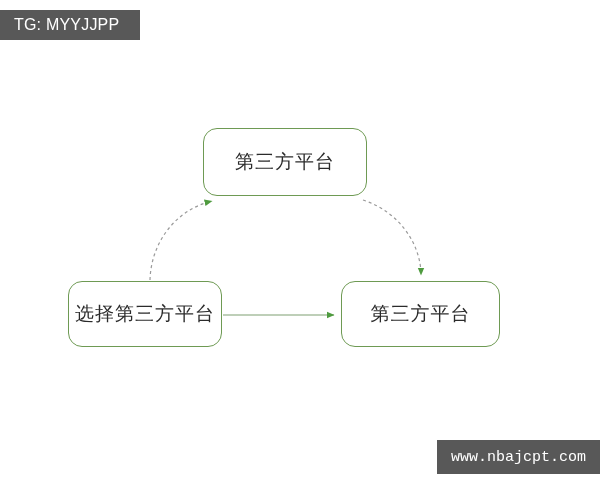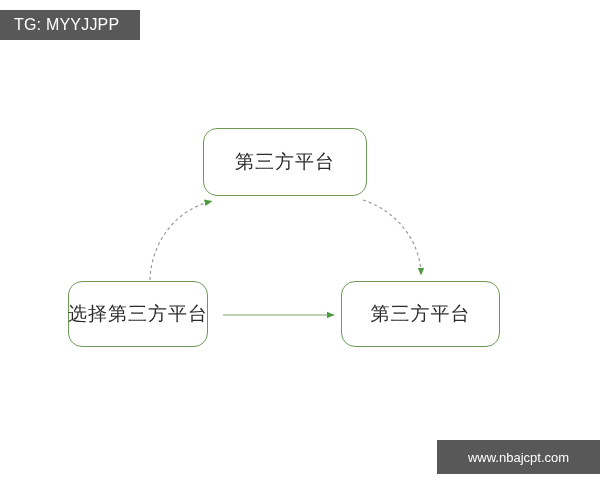--- a/index.html
+++ b/index.html
@@ -44,22 +44,22 @@
     top: 440px;
     width: 163px;
     height: 34px;
     background: #585858;
     display: flex;
     align-items: center;
     justify-content: center;
   }
   .watermark-text {
     color: #ffffff;
-    font-size: 13px;
-    font-family: Liberation Sans, sans-serif;
+    font-size: 15px;
+    font-family: Liberation Mono, monospace;
     white-space: nowrap;
   }
 
   
   #flow-svg {
     position: absolute;
     left: 0;
     top: 0;
     width: 600px;
     height: 480px;
@@ -88,21 +88,21 @@
 
   #node-auth-page {
     left: 203px;
     top: 128px;
     width: 164px;
     height: 68px;
   }
   #node-select-platform {
     left: 68px;
     top: 281px;
-    width: 140px;
+    width: 154px;
     height: 66px;
   }
   #node-finish-login {
     left: 341px;
     top: 281px;
     width: 159px;
     height: 66px;
   }
 </style>
 </head>

